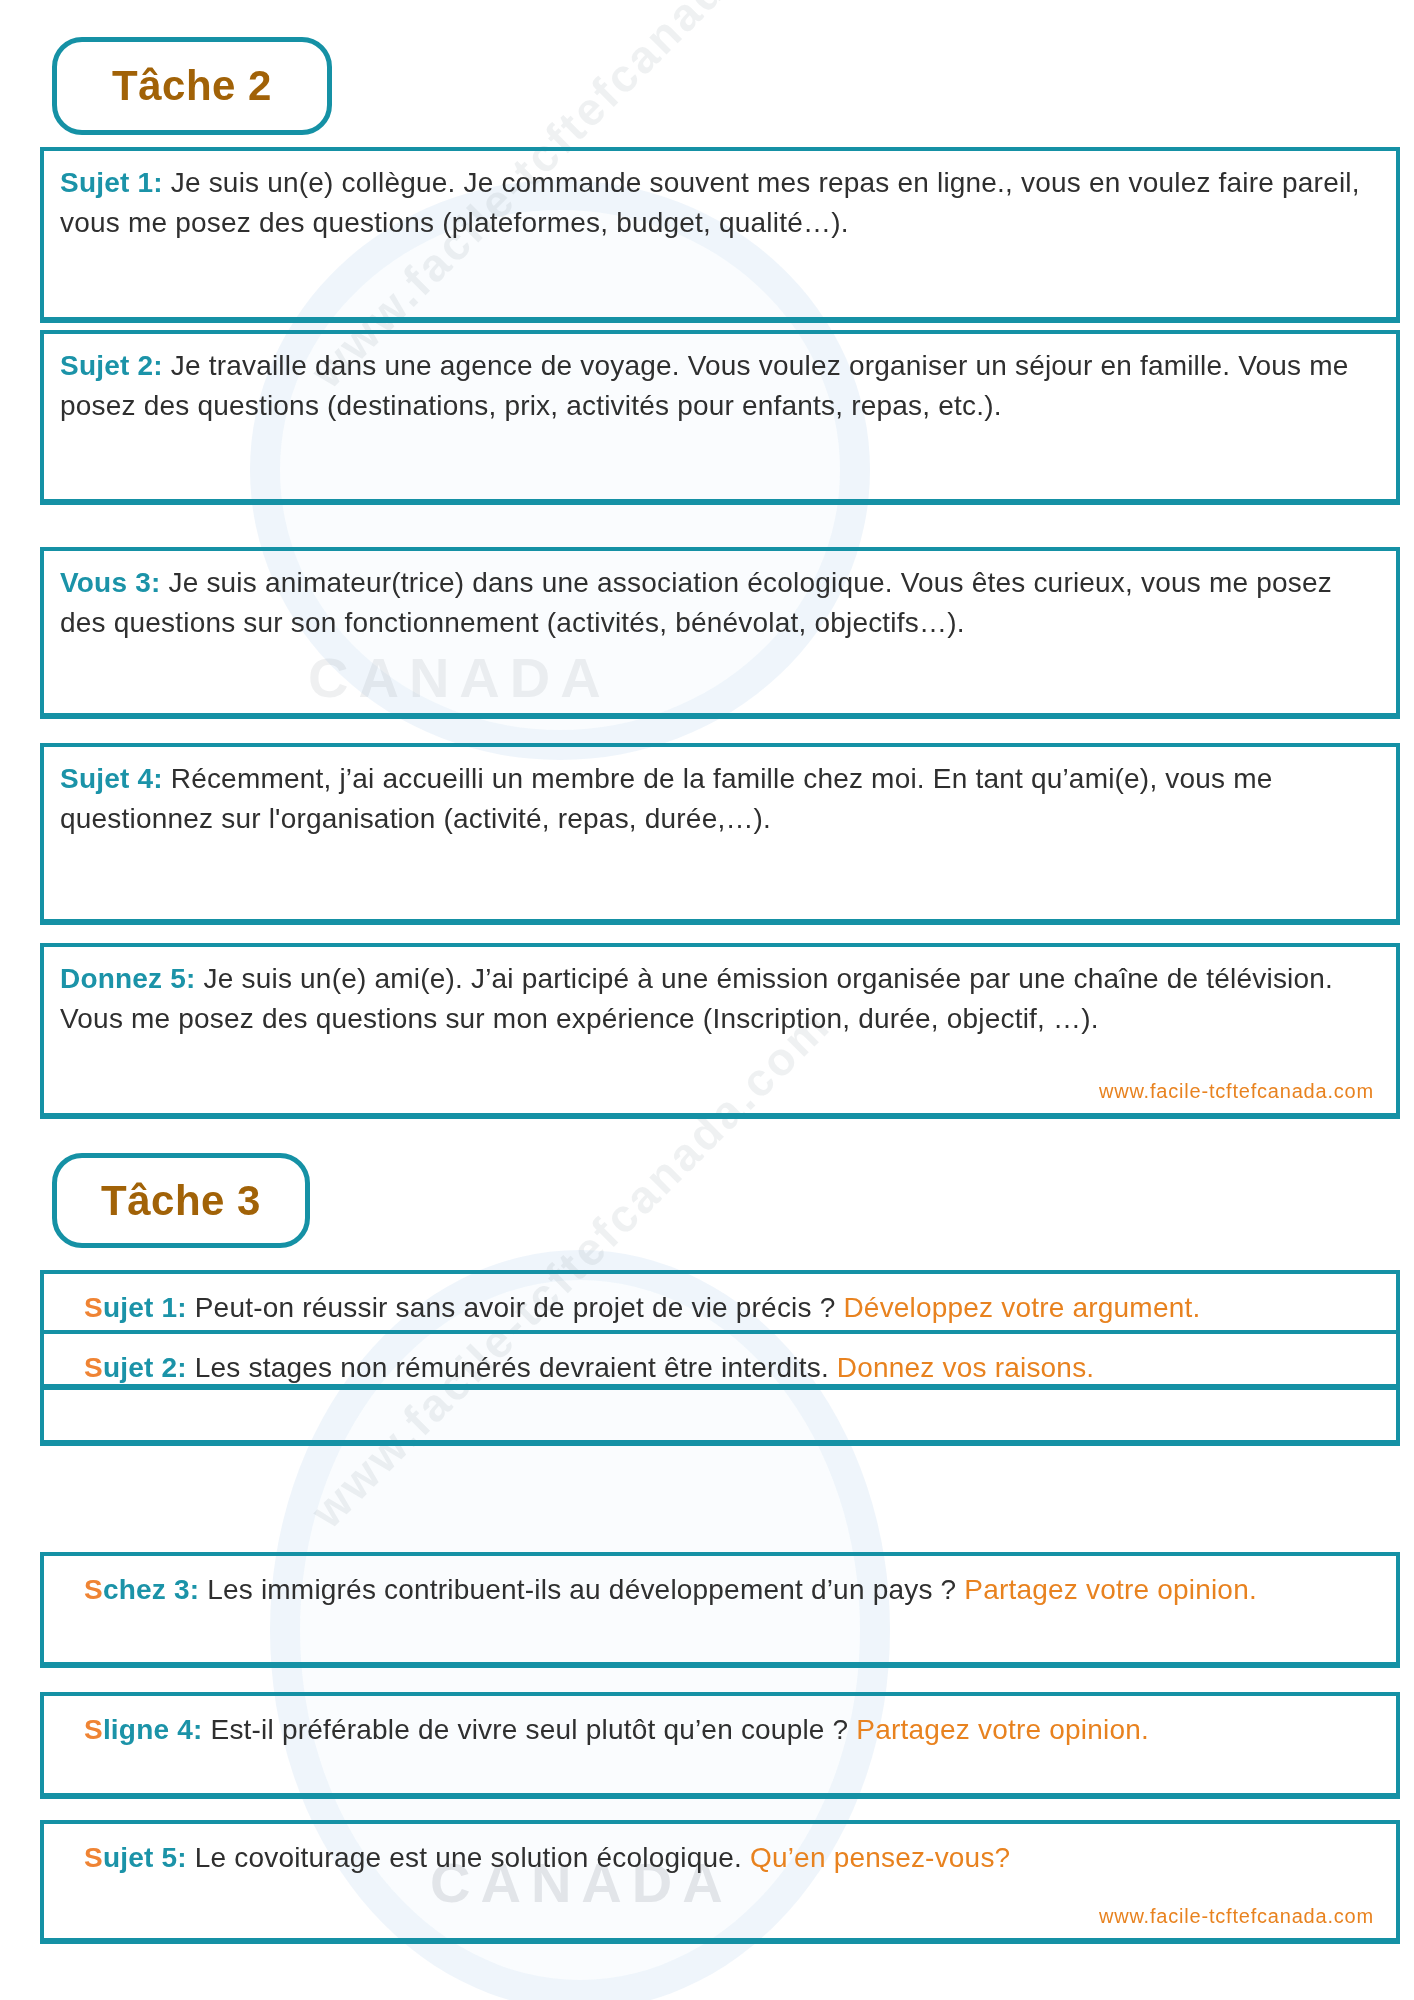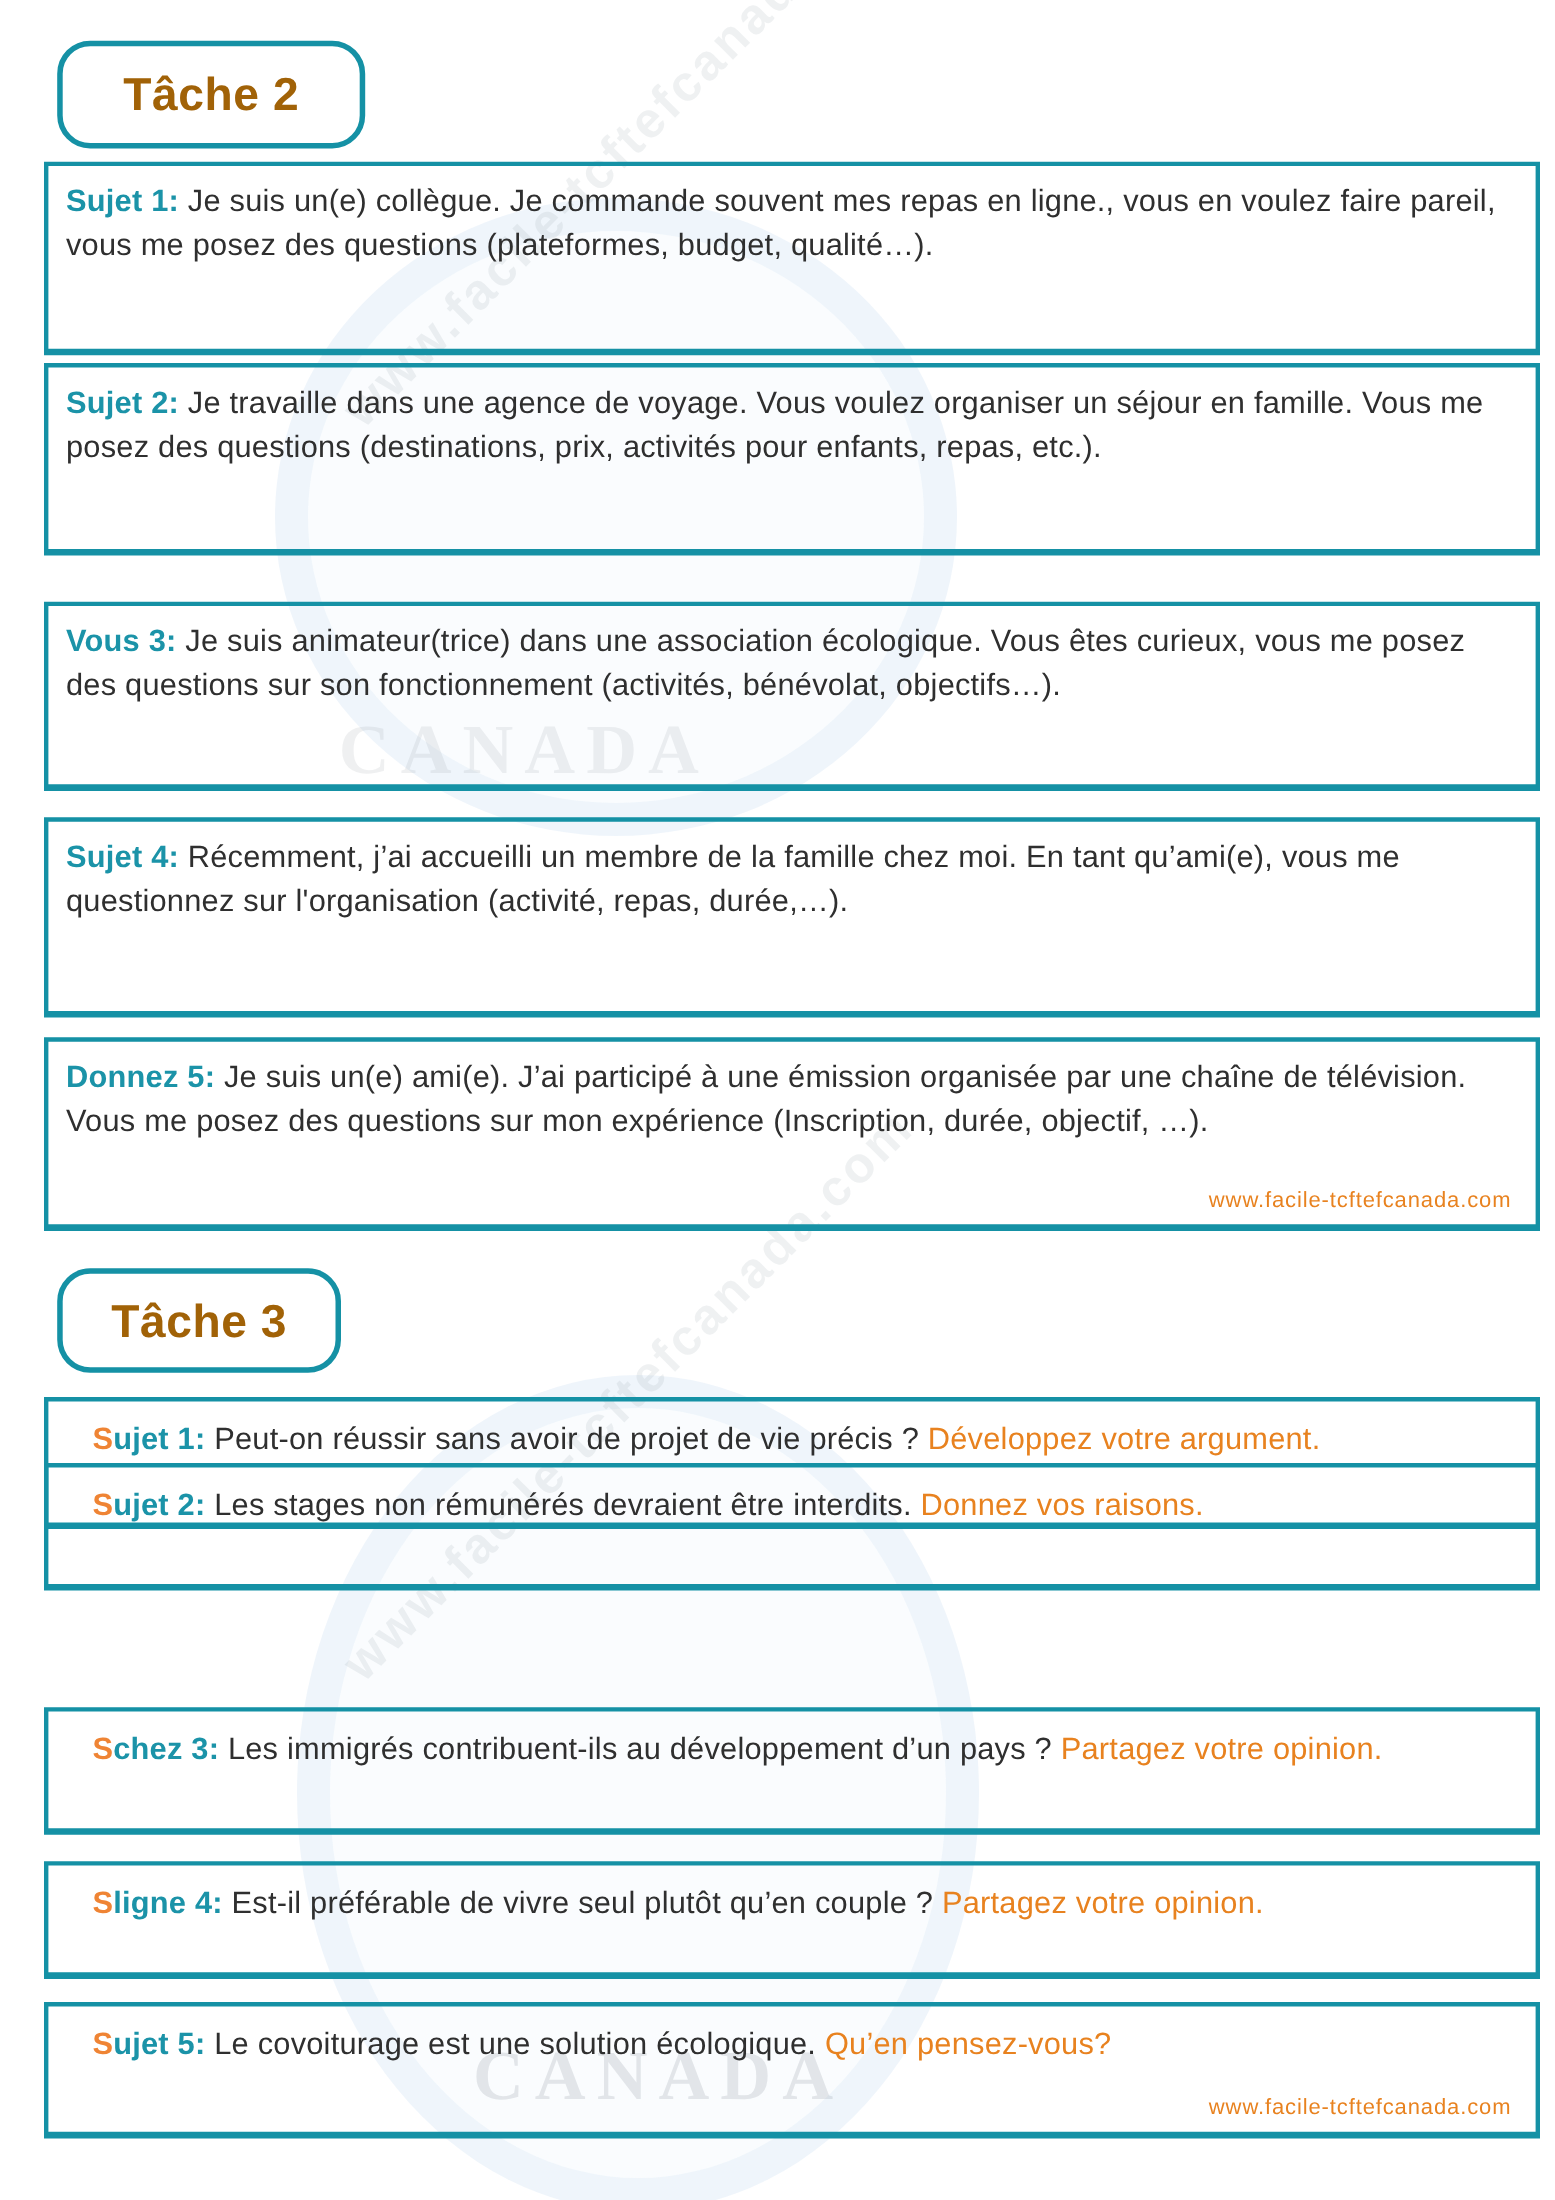--- a/index.html
+++ b/index.html
@@ -18,22 +18,22 @@
   .wm-url.one{left:300px;top:360px;transform-origin:left top;}
   .wm-url.two{left:300px;top:1500px;transform-origin:left top;}
   .wm-globe{
     position:absolute;border-radius:50%;
     border:30px solid rgba(190,214,236,0.18);
     background:rgba(205,225,245,0.10);
   }
   .wm-globe.one{left:250px;top:180px;width:560px;height:520px;}
   .wm-globe.two{left:270px;top:1250px;width:560px;height:700px;}
   .wm-canada{
-    position:absolute;font-weight:700;letter-spacing:10px;font-size:64px;
-    color:rgba(120,130,140,0.12);white-space:nowrap;font-family:Liberation Serif, serif;
+    position:absolute;font-weight:700;letter-spacing:10px;font-size:56px;
+    color:rgba(120,130,140,0.12);white-space:nowrap;
   }
   .wm-canada.one{left:308px;top:645px;}
   .wm-canada.two{left:430px;top:1850px;color:rgba(140,150,158,0.22);}
   
   .content{position:absolute;inset:0;z-index:1;}
   .tache-badge{
     position:absolute;left:52px;box-sizing:border-box;
     border:5px solid #1591a5;border-radius:30px;background:transparent;
     display:flex;align-items:center;justify-content:center;
   }

